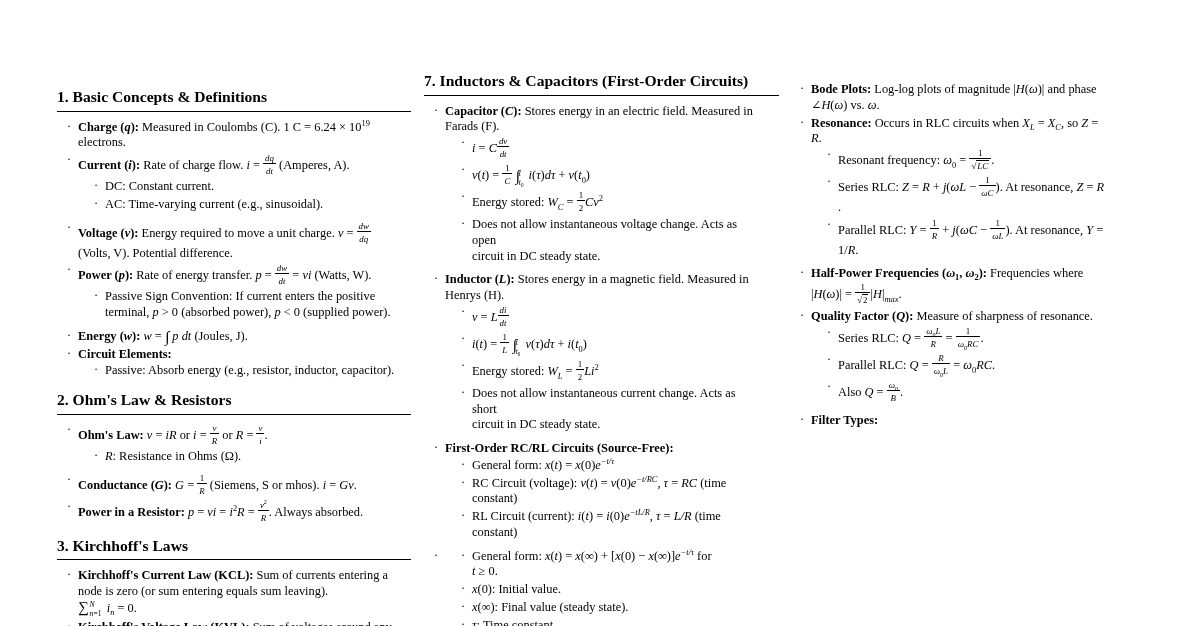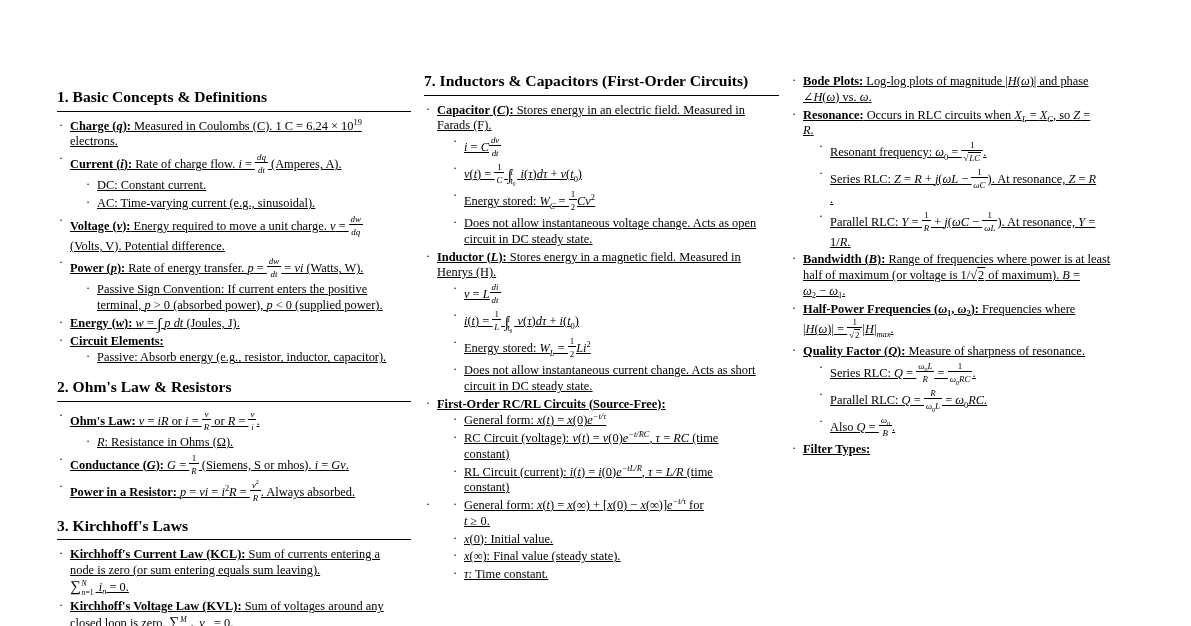--- a/index.html
+++ b/index.html
@@ -10,21 +10,21 @@
   }
   .col{position:absolute;}
   .col-0{left:57px;top:88px;width:354px;}
   .col-1{left:424px;top:72px;width:355px;}
   .col-2{left:790px;top:74px;width:352px;}
   .sec-h{
     font-weight:bold;font-size:15.6px;line-height:1.2;
     border-bottom:1.6px solid #000;padding-bottom:4px;margin:12px 0 7px 0;
   }
   .col .sec-h:first-child{margin-top:0;}
-  ul{list-style:none;margin:0;padding:0;text-decoration:underline;}
+  ul{list-style:none;margin:8px;padding:0;}
   ul.l2{margin-left:14px;margin-top:1px;}
   li{position:relative;padding-left:13px;margin:0 0 2px 0;}
   li::before{content:"·";position:absolute;left:2px;top:-1px;}
   sup,sub{font-size:68%;line-height:0;}
   
   x-fr{display:inline-block;vertical-align:-0.55em;text-align:center;font-size:72%;line-height:1.12;}
   x-n{display:block;padding:0 2px;}
   x-d{display:block;border-top:1px solid #000;padding:2px 2px;}
   
   x-sum{font-size:120%;line-height:1;}
@@ -100,21 +100,20 @@
       </ul>
     </div>
   <div class="col col-2">
       <ul class="l1">
         <li class="li1"><b>Bode Plots:</b> Log-log plots of magnitude |<i>H</i>(<i>ω</i>)| and phase<br>∠<i>H</i>(<i>ω</i>) vs. <i>ω</i>.</li>
         <li class="li1"><b>Resonance:</b> Occurs in RLC circuits when <i>X</i><sub><i>L</i></sub> = <i>X</i><sub><i>C</i></sub>, so <i>Z</i> =<br><i>R</i>.<ul class="l2">
             <li class="li2">Resonant frequency: <i>ω</i><sub>0</sub> = <x-fr><x-n>1</x-n><x-d>√<x-sq><i>LC</i></x-sq></x-d></x-fr>.</li>
             <li class="li2">Series RLC: <i>Z</i> = <i>R</i> + <i>j</i>(<i>ωL</i> − <x-fr><x-n>1</x-n><x-d><i>ωC</i></x-d></x-fr>). At resonance, <i>Z</i> = <i>R</i><br>.</li>
             <li class="li2">Parallel RLC: <i>Y</i> = <x-fr><x-n>1</x-n><x-d><i>R</i></x-d></x-fr> + <i>j</i>(<i>ωC</i> − <x-fr><x-n>1</x-n><x-d><i>ωL</i></x-d></x-fr>). At resonance, <i>Y</i> =<br>1/<i>R</i>.</li>
           </ul></li>
-        <li class="li1"><b>Bandwidth (<i>B</i>):</b> Range of frequencies where power is at least<br>half of maximum (or voltage is 1/√<x-sq>2</x-sq> of maximum). <i>B</i> =<br><i>ω</i><sub>2</sub> − <i>ω</i><sub>1</sub>.</li>
         <li class="li1"><b>Half-Power Frequencies (<i>ω</i><sub>1</sub>, <i>ω</i><sub>2</sub>):</b> Frequencies where<br>|<i>H</i>(<i>ω</i>)| = <x-fr><x-n>1</x-n><x-d>√<x-sq>2</x-sq></x-d></x-fr>|<i>H</i>|<sub><i>max</i></sub>.</li>
         <li class="li1"><b>Quality Factor (<i>Q</i>):</b> Measure of sharpness of resonance.<ul class="l2">
             <li class="li2">Series RLC: <i>Q</i> = <x-fr><x-n><i>ω</i><sub>0</sub><i>L</i></x-n><x-d><i>R</i></x-d></x-fr> = <x-fr><x-n>1</x-n><x-d><i>ω</i><sub>0</sub><i>RC</i></x-d></x-fr>.</li>
             <li class="li2">Parallel RLC: <i>Q</i> = <x-fr><x-n><i>R</i></x-n><x-d><i>ω</i><sub>0</sub><i>L</i></x-d></x-fr> = <i>ω</i><sub>0</sub><i>RC</i>.</li>
             <li class="li2">Also <i>Q</i> = <x-fr><x-n><i>ω</i><sub>0</sub></x-n><x-d><i>B</i></x-d></x-fr>.</li>
           </ul></li>
         <li class="li1"><b>Filter Types:</b></li>
       </ul>
     </div>
 </div>

